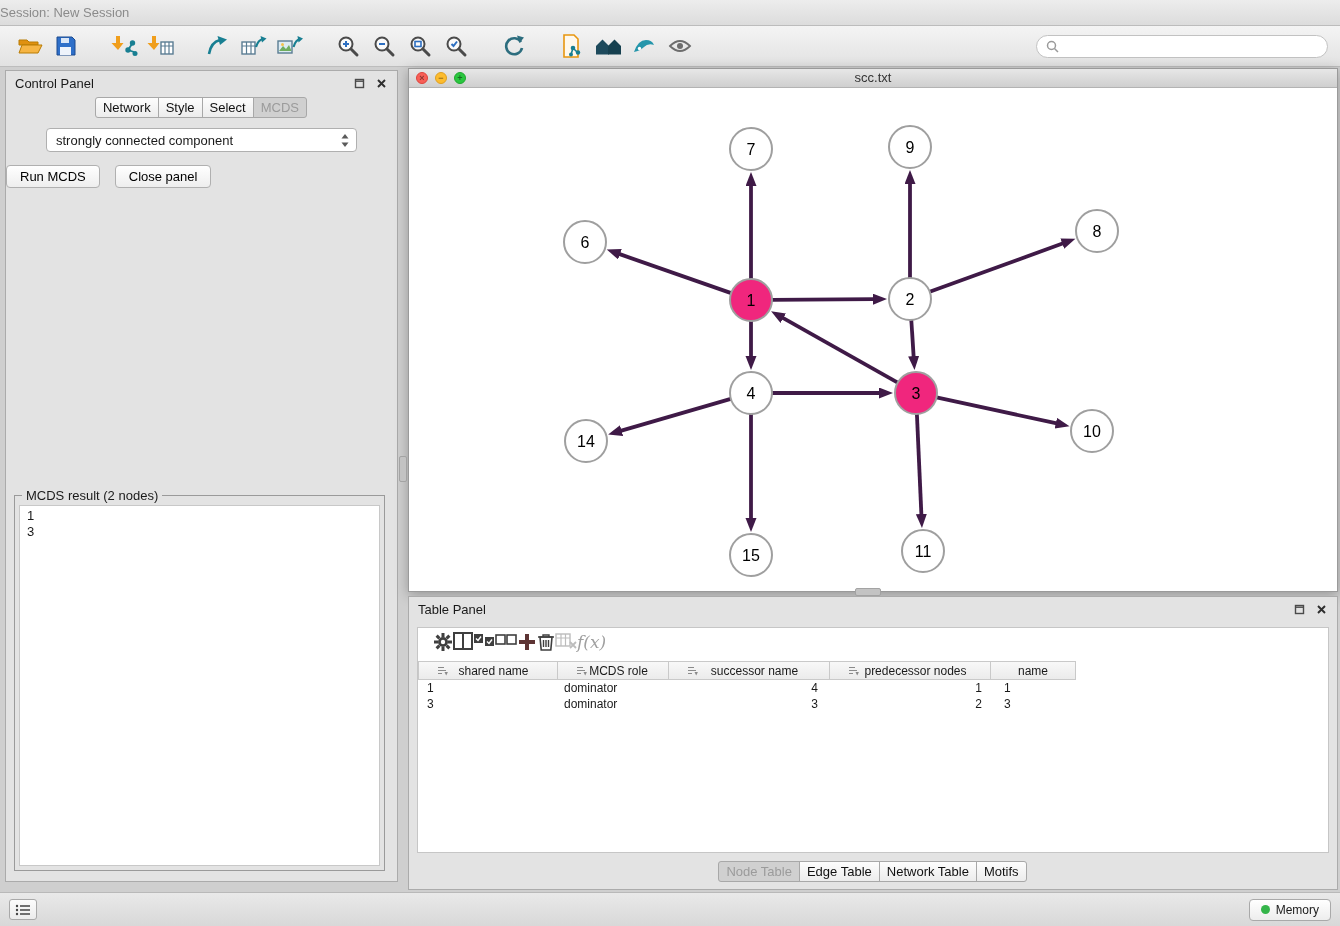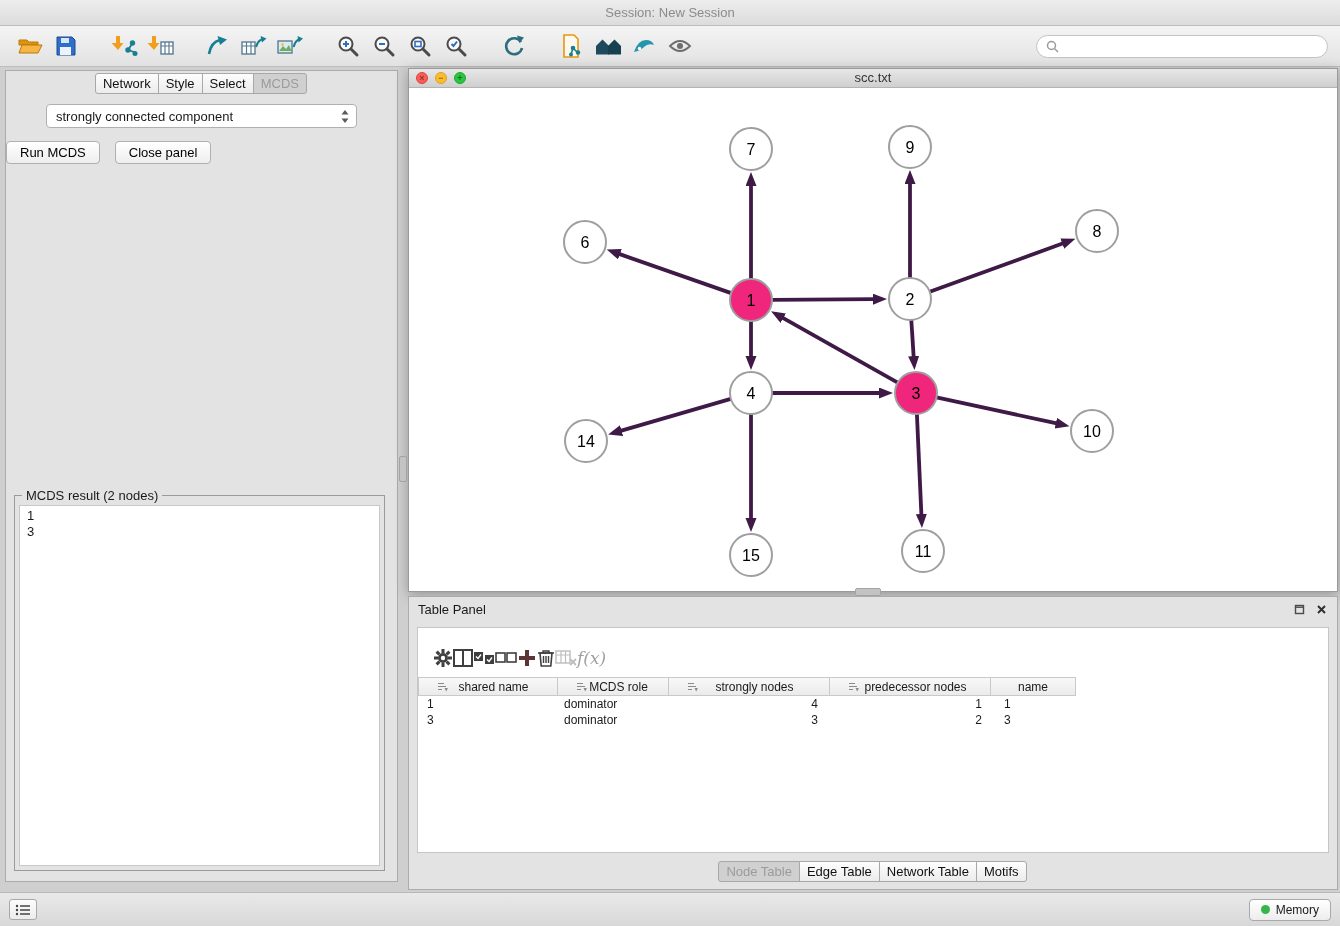--- a/index.html
+++ b/index.html
@@ -1,21 +1,21 @@
 <!DOCTYPE html>
 <html><head>
 <meta charset="utf-8">
 <style>
 *{box-sizing:border-box;margin:0;padding:0}
 html,body{width:1340px;height:926px}
 body{position:relative;background:#cfcfcf;font-family:"Liberation Sans",sans-serif;overflow:hidden;color:#1a1a1a}
 svg{display:block}
 
 
-.titlebar{position:absolute;top:0;left:0;right:0;height:26px;background:linear-gradient(#ededed,#dcdcdc);border-bottom:1px solid #bcbcbc;text-align:center;font-size:13px;line-height:25px;color:#8b8b8b}
+.titlebar{position:absolute;top:0;left:0;right:0;height:26px;background:linear-gradient(#ededed,#dcdcdc);border-bottom:1px solid #bcbcbc;text-align:left;font-size:13px;line-height:25px;color:#8b8b8b}
 .toolbar{position:absolute;top:26px;left:0;right:0;height:41px;background:linear-gradient(#f4f4f4,#e2e2e2);border-bottom:1px solid #bdbdbd;display:flex;align-items:center;padding:0 12px}
 .tbtn{height:34px;min-width:36px;display:flex;align-items:center;justify-content:center;border-radius:4px}
 .tgap{width:22px;flex:0 0 22px}
 .search-field{margin-left:auto;width:292px;height:23px;background:#fff;border:1px solid #c2c2c2;border-radius:12px;display:flex;align-items:center;padding:0 9px;gap:6px}
 .search-input{border:none;outline:none;flex:1;font-size:13px;background:transparent;font-family:"Liberation Sans",sans-serif}
 
 
 .control-panel{position:absolute;left:5px;top:70px;width:393px;height:812px;background:#e3e3e3;border:1px solid #ababab}
 .panel-header{height:24px;display:flex;align-items:center;padding:0 9px;font-size:13px}
 .ph-icons{margin-left:auto;display:flex;gap:8px;align-items:center}
@@ -45,21 +45,21 @@
 .network-canvas{position:absolute;left:0;top:20px}
 svg text{font-family:"Liberation Sans",sans-serif}
 
 
 .vgrip{position:absolute;left:399px;top:456px;width:8px;height:26px;background:#c3c3c3;border:1px solid #a3a3a3;border-radius:2px}
 .hgrip{position:absolute;left:855px;top:588px;width:26px;height:8px;background:#c3c3c3;border:1px solid #a3a3a3;border-radius:2px}
 
 
 .table-panel{position:absolute;left:408px;top:596px;width:930px;height:294px;background:#e3e3e3;border:1px solid #ababab}
 .table-area{position:absolute;left:8px;right:8px;top:30px;height:226px;background:#fff;border:1px solid #c6c6c6;overflow:hidden}
-.tt-toolbar{display:flex;align-items:center;padding:20px 0 9px 15px}
+.tt-toolbar{display:flex;padding:4px 0 9px 15px}
 .fx{color:#a0a0a0;font-family:"DejaVu Serif",serif;font-style:italic;font-size:17px}
 .thead{display:flex}
 .thcell{height:19px;border:1px solid #c9c9c9;margin-left:-1px;background:linear-gradient(#f8f8f8,#ebebeb);display:flex;align-items:center;font-size:12px;padding:0 18px}
 .thcell:first-child{margin-left:0}
 .thlabel{flex:1;text-align:center}
 .col-0{width:140px}.col-1{width:112px}.col-2{width:162px}.col-3{width:162px}.col-4{width:86px}
 .trow{display:flex;height:16px;font-size:12px}
 .tcell{line-height:16px;overflow:hidden}
 .trow .col-0{padding-left:9px}
 .trow .col-1{padding-left:6px}
@@ -207,20 +207,36 @@
   <div class="search-field">
     <svg width="13" height="13" viewBox="0 0 13 13">
         <circle cx="5.5" cy="5.5" r="4" fill="none" stroke="#9a9a9a" stroke-width="1.5"></circle>
         <path d="M8.5 8.5 L12 12" stroke="#9a9a9a" stroke-width="1.5"></path>
       </svg>
     <input class="search-input" type="text" placeholder="" style="">
   </div>
 </div>
 
 <div class="control-panel">
+  <div class="panel-header">
+    <span>Control Panel</span>
+    <span class="ph-icons">
+      <span class="ph-btn">
+          <svg width="11" height="11" viewBox="0 0 11 11">
+            <rect x="1.5" y="1.5" width="8" height="8" fill="none" stroke="#4a4a4a" stroke-width="1.4"></rect>
+            <path d="M1.5 3.2 h8" stroke="#4a4a4a" stroke-width="1.4"></path>
+          </svg>
+        </span>
+      <span class="ph-btn">
+          <svg width="11" height="11" viewBox="0 0 11 11">
+            <path d="M2 2 l7 7 M9 2 l-7 7" stroke="#2e2e2e" stroke-width="1.9"></path>
+          </svg>
+        </span>
+    </span>
+  </div>
   <div class="cp-tabs">
     <span class="tab first">Network</span>
     <span class="tab">Style</span>
     <span class="tab">Select</span>
     <span class="tab last active">MCDS</span>
   </div>
   <div class="criterion-select">
     <span>strongly connected component</span>
     <span class="sel-arrows">
         <svg width="14" height="17" viewBox="0 0 14 17">
@@ -407,21 +423,21 @@
             <path d="M1 1.5 h6 M1 4.5 h8 M1 7.5 h4" stroke="#8a8a8a" stroke-width="1.2"></path>
             <path d="M7.5 6 l1.7 3.5 1.7 -3.5 z" fill="#8a8a8a"></path>
           </svg>
           <span class="thlabel">MCDS role</span>
         </div>
       <div class="thcell col-2">
           <svg width="11" height="10" viewBox="0 0 11 10">
             <path d="M1 1.5 h6 M1 4.5 h8 M1 7.5 h4" stroke="#8a8a8a" stroke-width="1.2"></path>
             <path d="M7.5 6 l1.7 3.5 1.7 -3.5 z" fill="#8a8a8a"></path>
           </svg>
-          <span class="thlabel">strongly nodes</span>
+          <span class="thlabel">successor name</span>
         </div>
       <div class="thcell col-3">
           <svg width="11" height="10" viewBox="0 0 11 10">
             <path d="M1 1.5 h6 M1 4.5 h8 M1 7.5 h4" stroke="#8a8a8a" stroke-width="1.2"></path>
             <path d="M7.5 6 l1.7 3.5 1.7 -3.5 z" fill="#8a8a8a"></path>
           </svg>
           <span class="thlabel">predecessor nodes</span>
         </div>
       <div class="thcell col-4">
           <span class="thlabel">name</span>

